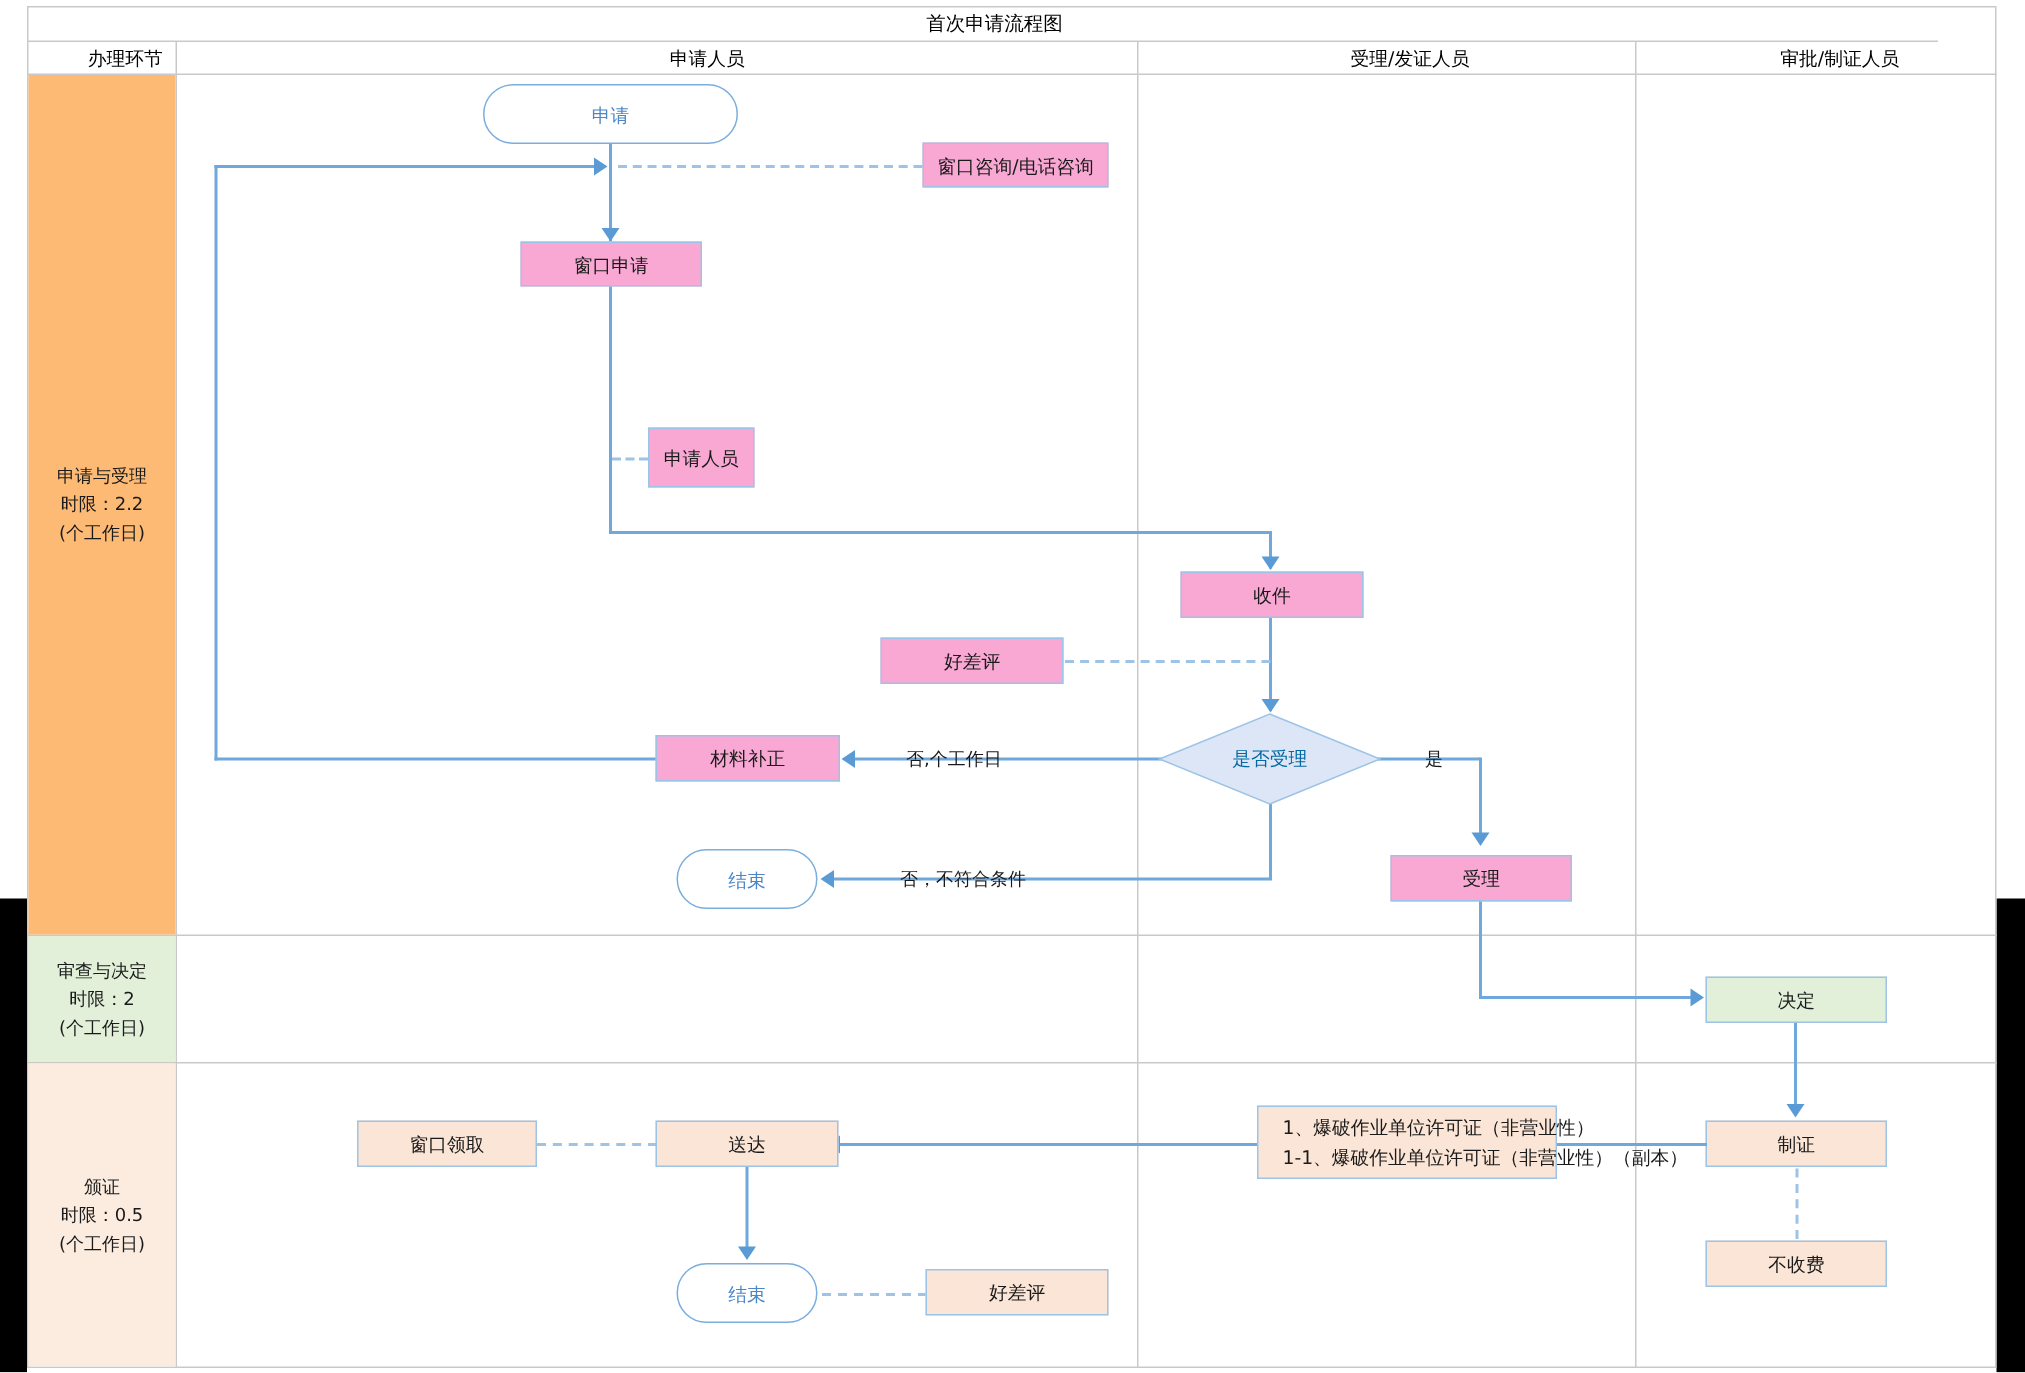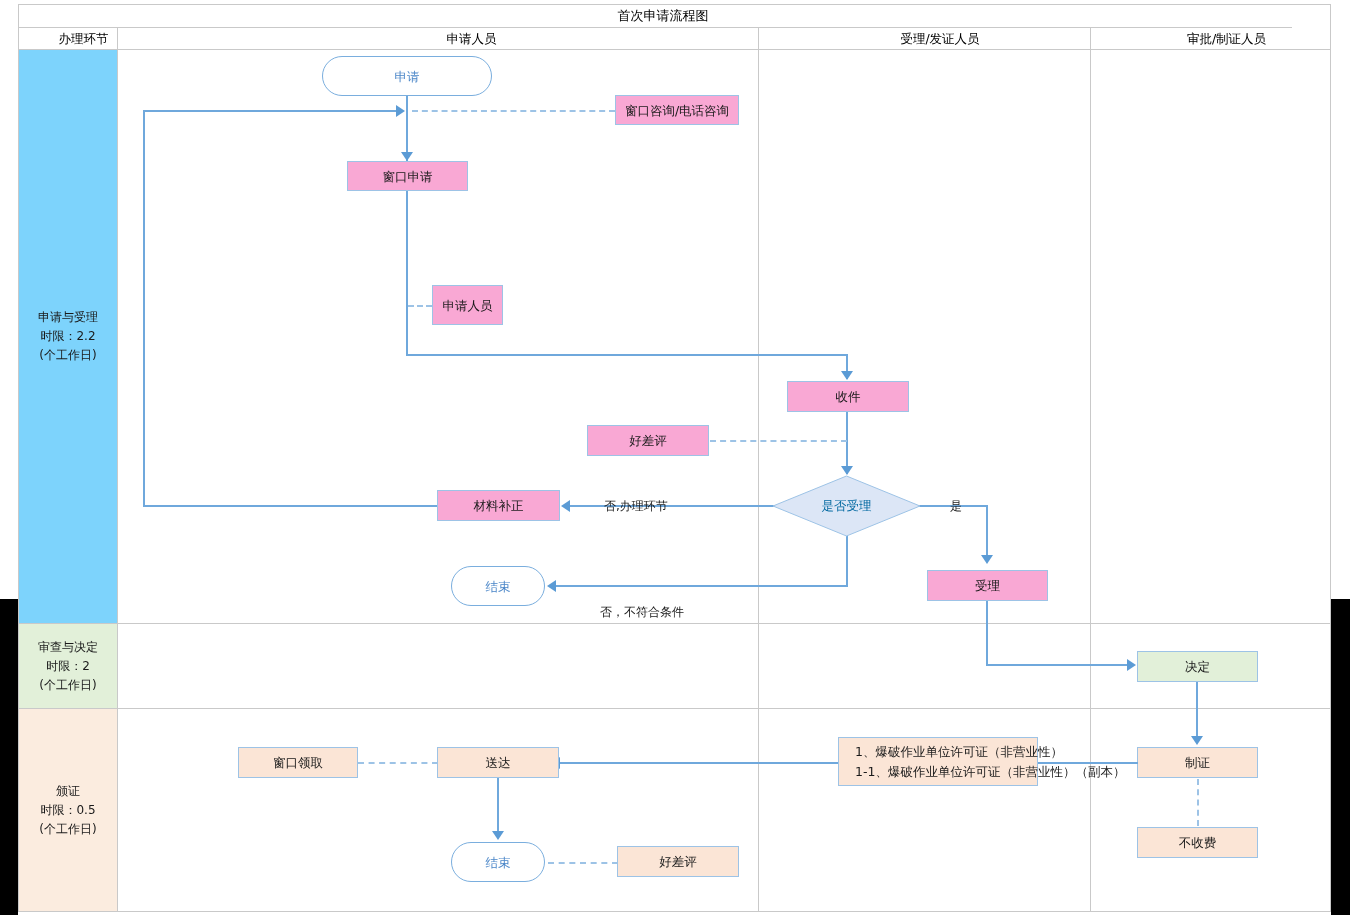--- a/index.html
+++ b/index.html
@@ -74,21 +74,21 @@
     <div class="hdr-cell" style="left:740px;width:332px;">受理/发证人员</div>
     <div class="hdr-cell" style="left:1072px;width:241px;">审批/制证人员</div>
   </div>
 
   <div class="vline" style="left:117px;top:28px;height:884px;"></div>
   <div class="vline" style="left:758px;top:28px;height:884px;"></div>
   <div class="vline" style="left:1090px;top:28px;height:884px;"></div>
   <div class="hline" style="left:18px;top:623px;width:1313px;"></div>
   <div class="hline" style="left:18px;top:708px;width:1313px;"></div>
 
-  <div class="stage" style="top:50px;height:573px;background:#7dd3fc;">
+  <div class="stage" style="top:50px;height:573px;background:#fdba74;">
     <span>申请与受理</span>
     <span>时限：2.2</span>
     <span>(个工作日)</span>
   </div>
   <div class="stage" style="top:624px;height:84px;background:#e2f0d9;">
     <span>审查与决定</span>
     <span>时限：2</span>
     <span>(个工作日)</span>
   </div>
   <div class="stage" style="top:709px;height:202px;background:#fbecdf;">
@@ -115,31 +115,31 @@
   <div class="edge ev" style="left:846px;top:354px;height:25px;"></div>
   <div class="arw arw-d" style="left:841px;top:371px;"></div>
 
   <div class="edge ev" style="left:846px;top:412px;height:62px;"></div>
   <div class="arw arw-d" style="left:841px;top:466px;"></div>
 
   <div class="dash-h" style="left:710px;top:440px;width:137px;"></div>
 
   <div class="edge eh" style="left:570px;top:505px;width:220px;"></div>
   <div class="arw arw-l" style="left:561px;top:500px;"></div>
-  <div class="elbl" style="left:604px;top:498px;">否,办理环节</div>
+  <div class="elbl" style="left:604px;top:498px;">否,个工作日</div>
 
   <div class="edge eh" style="left:906px;top:505px;width:81px;"></div>
   <div class="edge ev" style="left:986px;top:505px;height:56px;"></div>
   <div class="arw arw-d" style="left:981px;top:555px;"></div>
   <div class="elbl" style="left:950px;top:498px;">是</div>
 
   <div class="edge ev" style="left:846px;top:535px;height:51px;"></div>
   <div class="edge eh" style="left:556px;top:585px;width:292px;"></div>
   <div class="arw arw-l" style="left:547px;top:580px;"></div>
-  <div class="elbl" style="left:600px;top:578px;margin-top:26px;">否，不符合条件</div>
+  <div class="elbl" style="left:600px;top:578px;">否，不符合条件</div>
 
   <div class="node n-term" style="left:322px;top:56px;width:170px;height:40px;">申请</div>
   <div class="node n-blue" style="left:615px;top:95px;width:124px;height:30px;">窗口咨询/电话咨询</div>
   <div class="node n-blue" style="left:347px;top:161px;width:121px;height:30px;">窗口申请</div>
   <div class="node n-blue" style="left:432px;top:285px;width:71px;height:40px;">申请人员</div>
   <div class="node n-blue" style="left:787px;top:381px;width:122px;height:31px;">收件</div>
   <div class="node n-blue" style="left:587px;top:425px;width:122px;height:31px;">好差评</div>
   <div class="node n-blue" style="left:437px;top:490px;width:123px;height:31px;">材料补正</div>
 
   <div class="diamond" style="left:772px;top:475px;width:149px;height:62px;">

